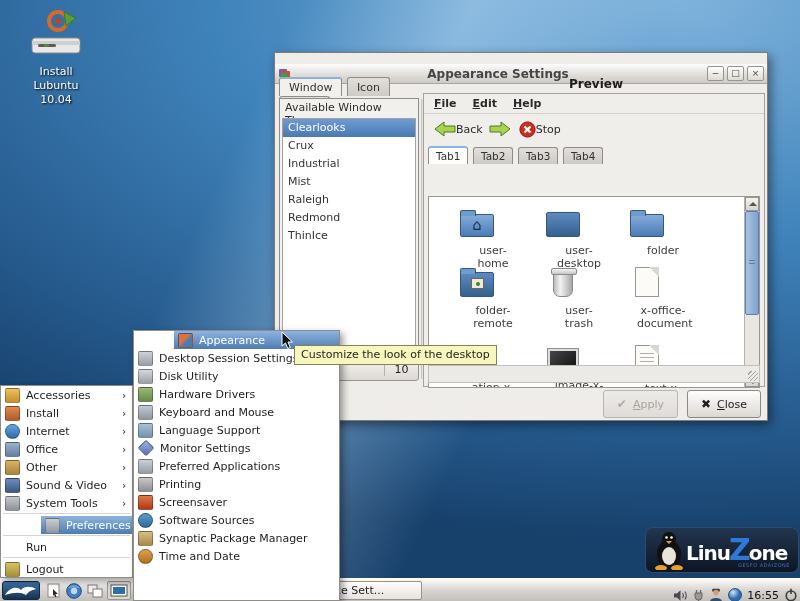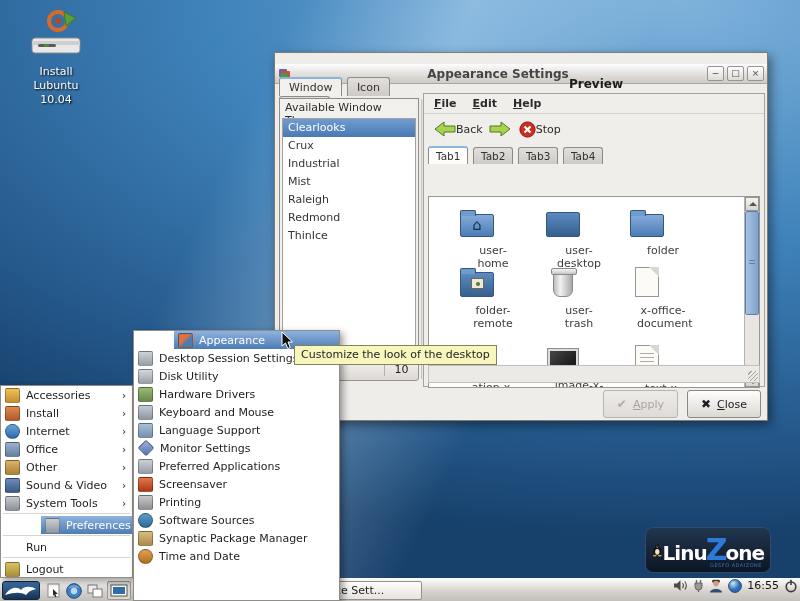--- a/index.html
+++ b/index.html
@@ -156,25 +156,25 @@
   .taskbar { left:0; top:578px; width:800px; height:23px; z-index:20;
     background:linear-gradient(#fcfbfa,#d6d2cd 55%,#c3bfba); border-top:1px solid #ffffff; }
   .start-btn { position:absolute; left:2px; top:2px; width:38px; height:19px; border-radius:3px;
     background:linear-gradient(#3d71a8,#16324f); border:1px solid #12283d; }
   .tb-ic { position:absolute; top:2px; height:19px; display:flex; align-items:center; justify-content:center; }
   .fm-ic { left:44px; width:19px; } .orb-ic { left:64px; width:19px; } .win2-ic { left:85px; width:19px; }
   .deskshow-ic { left:107px; width:24px; border:1px solid #9a978f; border-radius:2px; background:#dad6d1; }
   .task-btn { position:absolute; left:330px; top:2px; width:92px; height:19px; border:1px solid #95928c;
     border-radius:2px; background:linear-gradient(#fdfdfc,#e6e3df); padding:2px 4px; overflow:hidden;
     white-space:nowrap; color:#222; }
-  .tray { position:absolute; right:2px; top:0; height:23px; display:flex; align-items:flex-start; gap:5px; }
+  .tray { position:absolute; right:2px; top:0; height:23px; display:flex; align-items:flex-end; gap:5px; }
   .clock { font-size:11px; color:#111; }
 
   
-  .wmark { left:645px; top:527px; width:126px; height:46px; border-radius:8px; z-index:2;
+  .wmark { left:645px; top:527px; width:154px; height:46px; border-radius:8px; z-index:2;
     background:linear-gradient(#22364f,#0b1624); border:1px solid #31496a; display:flex; align-items:center; padding:2px 6px; }
   .wm-text { display:flex; align-items:baseline; color:#fff; font-weight:bold; font-size:20px; line-height:1;
     font-family:"DejaVu Sans", sans-serif; letter-spacing:-1px; }
   .wm-z { color:#2f79d8; font-size:30px; margin:0 -1px; }
   .wm-tag { position:absolute; right:8px; bottom:4px; font-size:5px; color:#3f6fb5; letter-spacing:.5px; }
 </style>
 </head>
 <body>
 
 <div class="abs desk-icon">
@@ -484,26 +484,26 @@
   </div>
   <div class="menu-item">
     <span class="mi smi-6"></span>
     <span>Monitor Settings</span>
   </div>
   <div class="menu-item">
     <span class="mi smi-8"></span>
     <span>Preferred Applications</span>
   </div>
   <div class="menu-item">
+    <span class="mi smi-9"></span>
+    <span>Printing</span>
+  </div>
+  <div class="menu-item">
     <span class="mi smi-10"></span>
     <span>Screensaver</span>
-  </div>
-  <div class="menu-item">
-    <span class="mi smi-9"></span>
-    <span>Printing</span>
   </div>
   <div class="menu-item">
     <span class="mi smi-11"></span>
     <span>Software Sources</span>
   </div>
   <div class="menu-item">
     <span class="mi smi-12"></span>
     <span>Synaptic Package Manager</span>
   </div>
   <div class="menu-item">

